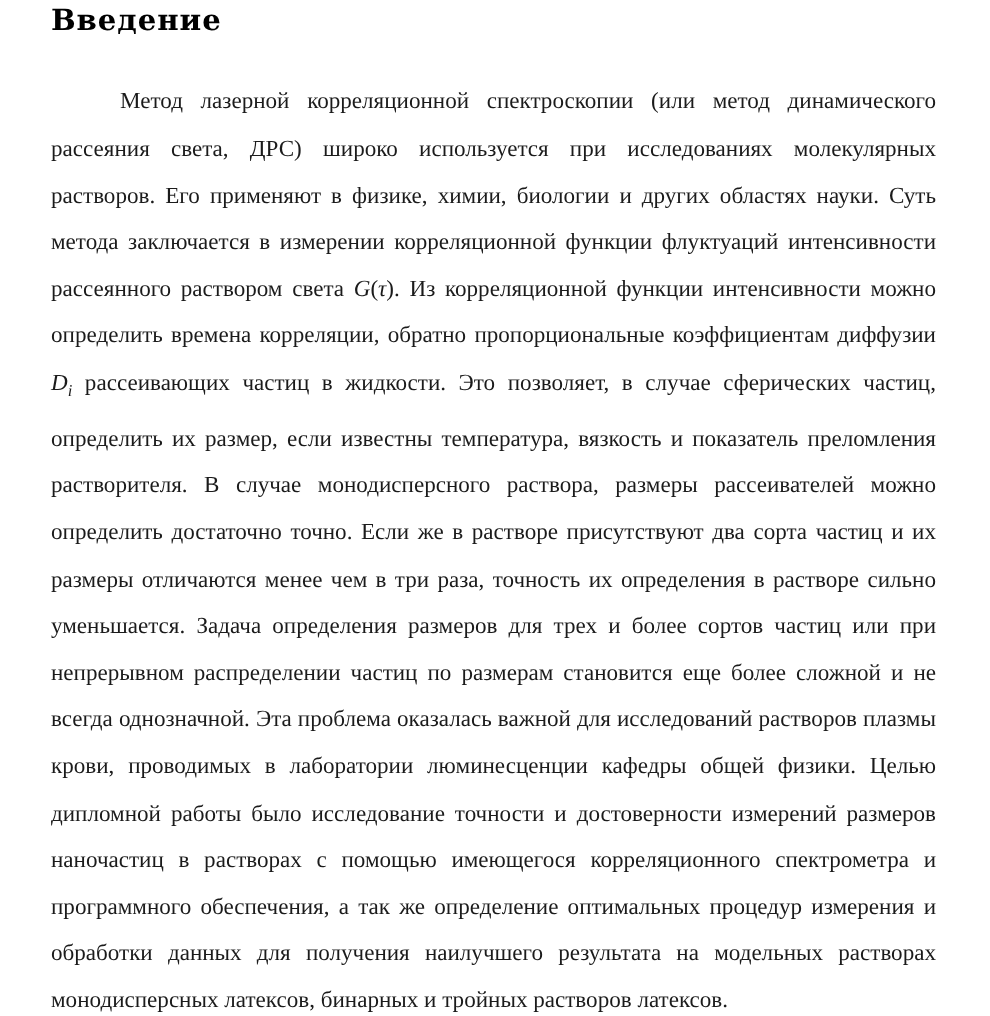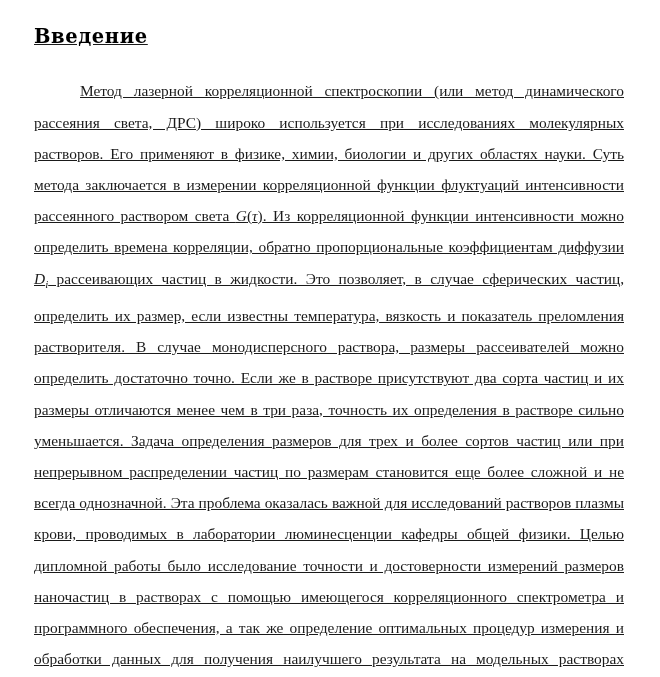--- a/index.html
+++ b/index.html
@@ -11,23 +11,22 @@
     height: 677px;
     background: #ffffff;
     font-family: "Liberation Serif", serif;
     color: #1a1a1a;
     overflow: hidden;
   }
   .page {
     width: 660px;
     height: 677px;
     box-sizing: border-box;
-    padding: 26px 30px 0 34px;
+    padding: 3px 30px 0 34px;
     position: relative;
-    text-decoration: underline;
   }
   .doc-title {
     font-family: "DejaVu Serif", serif;
     font-weight: bold;
     font-size: 19.5px;
     letter-spacing: 0.6px;
     color: #000000;
     margin: 0 0 28px 0;
     line-height: 1.1;
   }

